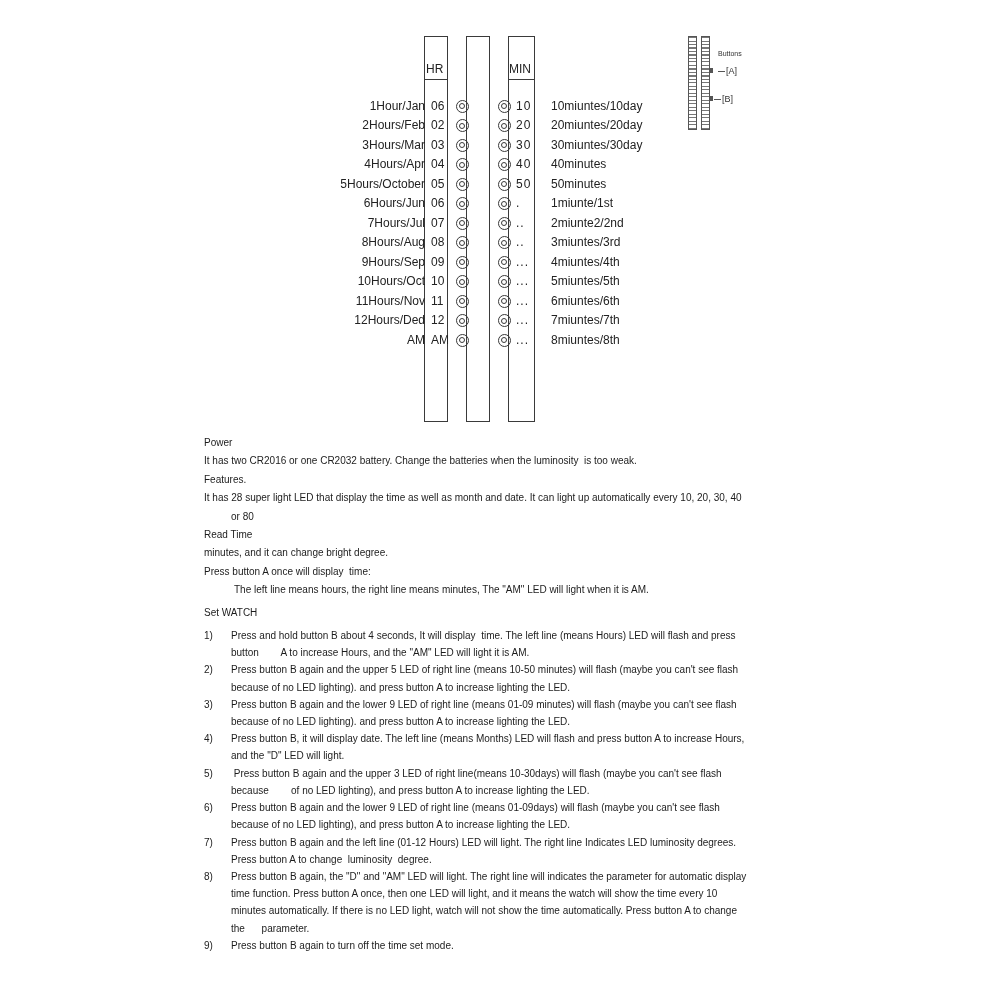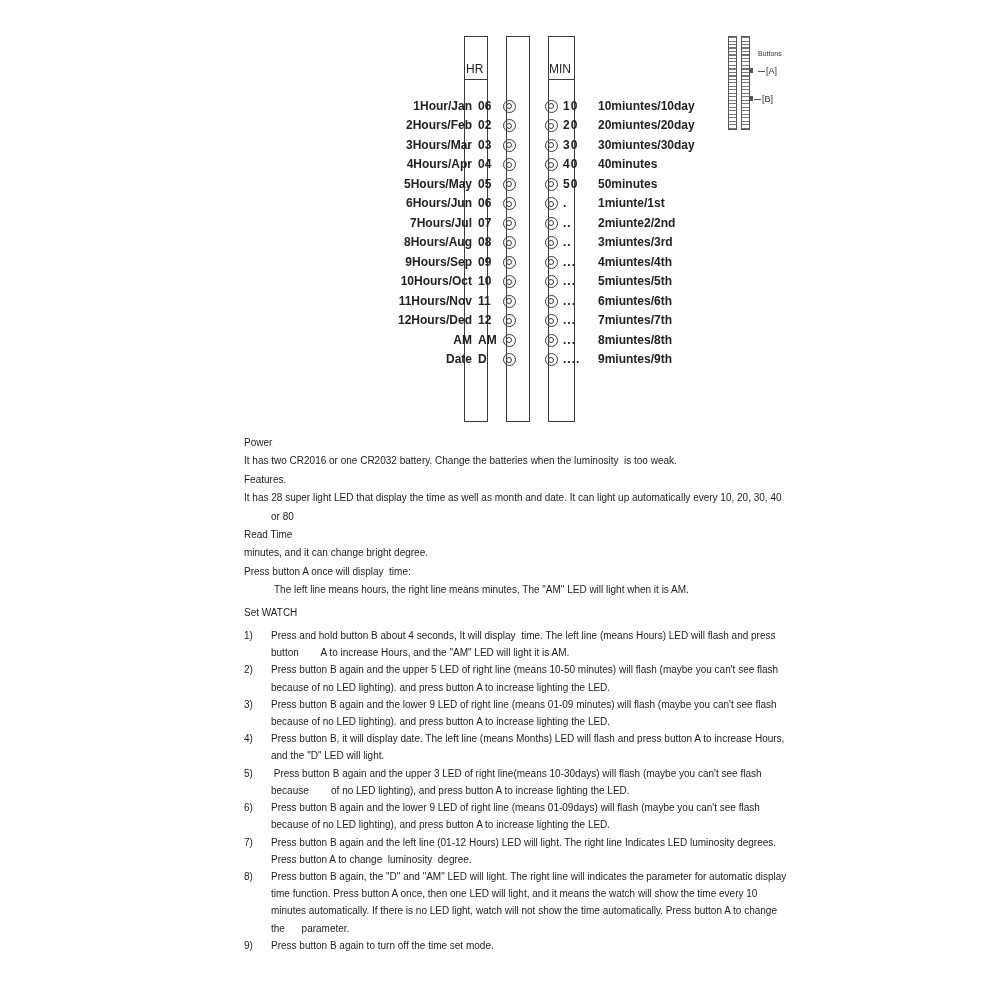--- a/index.html
+++ b/index.html
@@ -1,34 +1,34 @@
 <!DOCTYPE html>
 <html><head>
 <meta charset="utf-8">
 <style>
   html,body { margin:0; padding:0; background:#fff; }
   .page {
     position:relative; width:796px; height:1000px; background:#ffffff;
-    font-family:"Liberation Sans", sans-serif; color:#222; overflow:hidden;margin-left:40px;
+    font-family:"Liberation Sans", sans-serif; color:#222; overflow:hidden;
   }
 
   
   .rect { position:absolute; border:1px solid #3a3a3a; box-sizing:border-box; background:#fff; }
   .rect-hr  { left:424px; top:36px; width:24px; height:386px; }
   .rect-mid { left:466px; top:36px; width:24px; height:386px; }
   .rect-min { left:508px; top:36px; width:27px; height:386px; }
 
   .col-header { position:absolute; font-size:12px; color:#222; }
   .hdr-hr  { left:426px; top:62px; }
   .hdr-min { left:509px; top:62px; }
   .hdr-rule { position:absolute; height:1px; background:#3a3a3a; }
   .rule-hr  { left:424px; top:79px; width:24px; }
   .rule-min { left:508px; top:79px; width:27px; }
 
-  .led-rows { position:absolute; left:342px; top:96px;font-weight:bold; }
+  .led-rows { position:absolute; left:335px; top:96px; }
   .led-row { display:flex; align-items:center; height:19.5px; font-size:12px; }
   .cell { display:inline-block; box-sizing:border-box; }
   .cell.left  { width:92px; text-align:right; padding-right:2px; }
   .cell.hr    { width:26px; padding-left:4px; }
   .cell.ledc  { width:18px; text-align:center; }
   .cell.mid   { width:24px; }
   .cell.min   { width:27px; padding-left:3px; letter-spacing:1px; }
   .cell.right { padding-left:11px; white-space:nowrap; }
 
   .circle {
@@ -119,21 +119,21 @@
       <span class="cell left">4Hours/Apr</span>
       <span class="cell hr">04</span>
       <span class="cell ledc"><span class="circle"></span></span>
       <span class="cell mid"></span>
       <span class="cell ledc"><span class="circle"></span></span>
       <span class="cell min">40</span>
       <span class="cell right">40minutes</span>
     </div>
 
     <div class="led-row">
-      <span class="cell left">5Hours/May</span>
+      <span class="cell left">5Hours/October</span>
       <span class="cell hr">05</span>
       <span class="cell ledc"><span class="circle"></span></span>
       <span class="cell mid"></span>
       <span class="cell ledc"><span class="circle"></span></span>
       <span class="cell min">50</span>
       <span class="cell right">50minutes</span>
     </div>
 
     <div class="led-row">
       <span class="cell left">6Hours/Jun</span>
@@ -208,29 +208,20 @@
     <div class="led-row">
       <span class="cell left">AM</span>
       <span class="cell hr">AM</span>
       <span class="cell ledc"><span class="circle"></span></span>
       <span class="cell mid"></span>
       <span class="cell ledc"><span class="circle"></span></span>
       <span class="cell min">...</span>
       <span class="cell right">8miuntes/8th</span>
     </div>
 
-    <div class="led-row">
-      <span class="cell left">Date</span>
-      <span class="cell hr">D</span>
-      <span class="cell ledc"><span class="circle"></span></span>
-      <span class="cell mid"></span>
-      <span class="cell ledc"><span class="circle"></span></span>
-      <span class="cell min">....</span>
-      <span class="cell right">9miuntes/9th</span>
-    </div>
 
   </div>
 
   <div class="watch-illus">
     <div class="strap strap1"></div>
     <div class="strap strap2"></div>
     <div class="btn-nub nub-a"></div>
     <div class="btn-nub nub-b"></div>
     <div class="buttons-label">Buttons</div>
     <div class="btn-label label-a"><span class="tick"></span><span>[A]</span></div>

